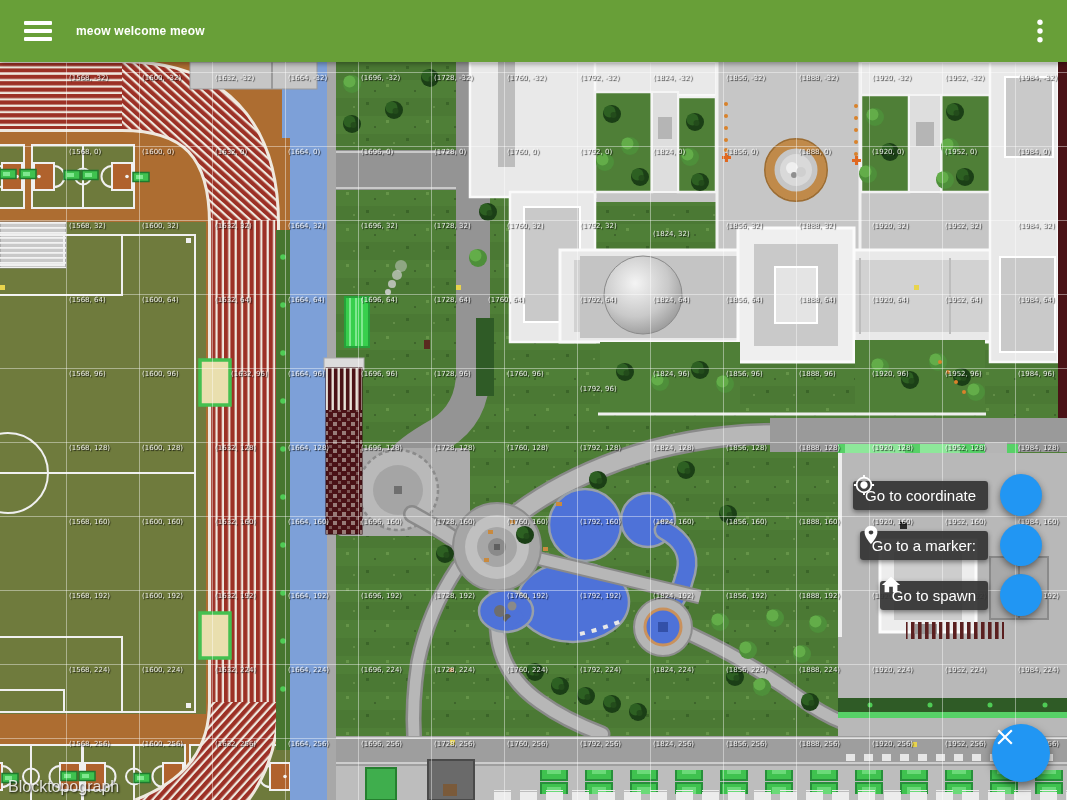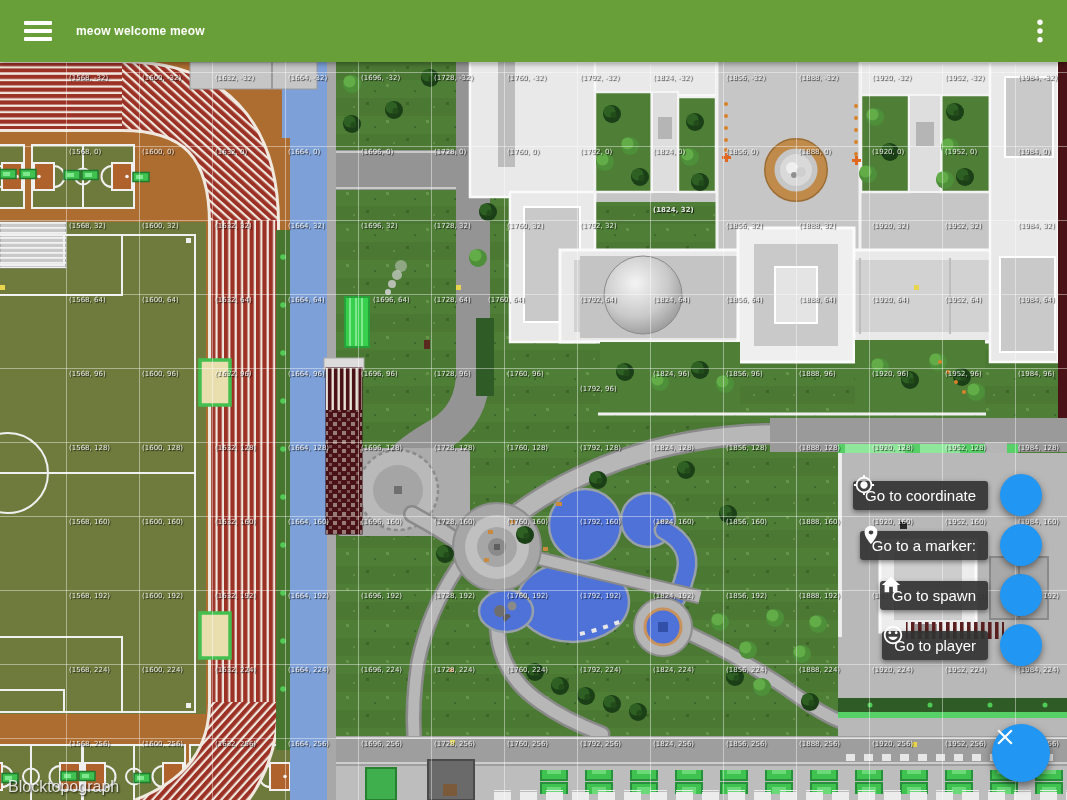--- a/index.html
+++ b/index.html
@@ -505,43 +505,43 @@
       <span class="glabel" style="left: 945px; top: 86px;">(1952, 0)</span>
       <span class="glabel" style="left: 1018px; top: 86px;">(1984, 0)</span>
       <span class="glabel" style="left: 69px; top: 160px;">(1568, 32)</span>
       <span class="glabel" style="left: 142px; top: 160px;">(1600, 32)</span>
       <span class="glabel" style="left: 215px; top: 160px;">(1632, 32)</span>
       <span class="glabel" style="left: 288px; top: 160px;">(1664, 32)</span>
       <span class="glabel" style="left: 361px; top: 160px;">(1696, 32)</span>
       <span class="glabel" style="left: 434px; top: 160px;">(1728, 32)</span>
       <span class="glabel" style="left: 507px; top: 160px;">(1760, 32)</span>
       <span class="glabel" style="left: 580px; top: 160px;">(1792, 32)</span>
-      <span class="glabel" style="left: 653px; top: 144px; font-weight: bold;">(1824, 32)</span>
+      <span class="glabel" style="left: 653px; top: 168px;">(1824, 32)</span>
       <span class="glabel" style="left: 726px; top: 160px;">(1856, 32)</span>
       <span class="glabel" style="left: 799px; top: 160px;">(1888, 32)</span>
       <span class="glabel" style="left: 872px; top: 160px;">(1920, 32)</span>
       <span class="glabel" style="left: 945px; top: 160px;">(1952, 32)</span>
       <span class="glabel" style="left: 1018px; top: 160px;">(1984, 32)</span>
       <span class="glabel" style="left: 69px; top: 234px;">(1568, 64)</span>
       <span class="glabel" style="left: 142px; top: 234px;">(1600, 64)</span>
       <span class="glabel" style="left: 215px; top: 234px;">(1632, 64)</span>
       <span class="glabel" style="left: 288px; top: 234px;">(1664, 64)</span>
-      <span class="glabel" style="left: 361px; top: 234px; margin-left: 12px;">(1696, 64)</span>
+      <span class="glabel" style="left: 361px; top: 234px;">(1696, 64)</span>
       <span class="glabel" style="left: 434px; top: 234px;">(1728, 64)</span>
       <span class="glabel" style="left: 488px; top: 234px;">(1760, 64)</span>
       <span class="glabel" style="left: 580px; top: 234px;">(1792, 64)</span>
       <span class="glabel" style="left: 653px; top: 234px;">(1824, 64)</span>
       <span class="glabel" style="left: 726px; top: 234px;">(1856, 64)</span>
       <span class="glabel" style="left: 799px; top: 234px;">(1888, 64)</span>
       <span class="glabel" style="left: 872px; top: 234px;">(1920, 64)</span>
       <span class="glabel" style="left: 945px; top: 234px;">(1952, 64)</span>
       <span class="glabel" style="left: 1018px; top: 234px;">(1984, 64)</span>
       <span class="glabel" style="left: 69px; top: 308px;">(1568, 96)</span>
       <span class="glabel" style="left: 142px; top: 308px;">(1600, 96)</span>
-      <span class="glabel" style="left: 215px; top: 308px; font-style: italic;">(1632, 96)</span>
+      <span class="glabel" style="left: 231px; top: 308px;">(1632, 96)</span>
       <span class="glabel" style="left: 288px; top: 308px;">(1664, 96)</span>
       <span class="glabel" style="left: 361px; top: 308px;">(1696, 96)</span>
       <span class="glabel" style="left: 434px; top: 308px;">(1728, 96)</span>
       <span class="glabel" style="left: 507px; top: 308px;">(1760, 96)</span>
       <span class="glabel" style="left: 580px; top: 323px;">(1792, 96)</span>
       <span class="glabel" style="left: 653px; top: 308px;">(1824, 96)</span>
       <span class="glabel" style="left: 726px; top: 308px;">(1856, 96)</span>
       <span class="glabel" style="left: 799px; top: 308px;">(1888, 96)</span>
       <span class="glabel" style="left: 872px; top: 308px;">(1920, 96)</span>
       <span class="glabel" style="left: 945px; top: 308px;">(1952, 96)</span>
@@ -637,27 +637,19 @@
       </div>
     </div>
     <div class="fab-row" style="top:462px;">
       <span class="chip">Go to a marker:</span>
       <div class="mini-fab" style="background: rgb(33, 150, 243);">
         <svg viewBox="0 0 24 24">
             <path d="M12 2C8.13 2 5 5.13 5 9c0 5.25 7 13 7 13s7-7.75 7-13c0-3.87-3.13-7-7-7zm0 9.5c-1.38 0-2.5-1.12-2.5-2.5s1.12-2.5 2.5-2.5 2.5 1.12 2.5 2.5-1.12 2.5-2.5 2.5z"></path>
           </svg>
       </div>
     </div>
-    <div class="fab-row" style="top:562px;">
-      <span class="chip">Go to player</span>
-      <div class="mini-fab" style="background: rgb(33, 150, 243);">
-        <svg viewBox="0 0 24 24">
-            <path d="M11.99 2C6.47 2 2 6.48 2 12s4.47 10 9.99 10C17.52 22 22 17.52 22 12S17.52 2 11.99 2zM12 20c-4.42 0-8-3.58-8-8s3.58-8 8-8 8 3.58 8 8-3.58 8-8 8zm3.5-9c.83 0 1.5-.67 1.5-1.5S16.33 8 15.5 8 14 8.67 14 9.5s.67 1.5 1.5 1.5zm-7 0c.83 0 1.5-.67 1.5-1.5S9.33 8 8.5 8 7 8.67 7 9.5 7.67 11 8.5 11zm3.5 6.5c2.33 0 4.31-1.46 5.11-3.5H6.89c.8 2.04 2.78 3.5 5.11 3.5z"></path>
-          </svg>
-      </div>
-    </div>
     <div class="close-fab" style="background: rgb(33, 150, 243);">
       <svg viewBox="0 0 24 24">
           <path d="M19 6.41 17.59 5 12 10.59 6.41 5 5 6.41 10.59 12 5 17.59 6.41 19 12 13.41 17.59 19 19 17.59 13.41 12z"></path>
         </svg>
     </div>
   </div>
 </div>
 
 </body></html>

